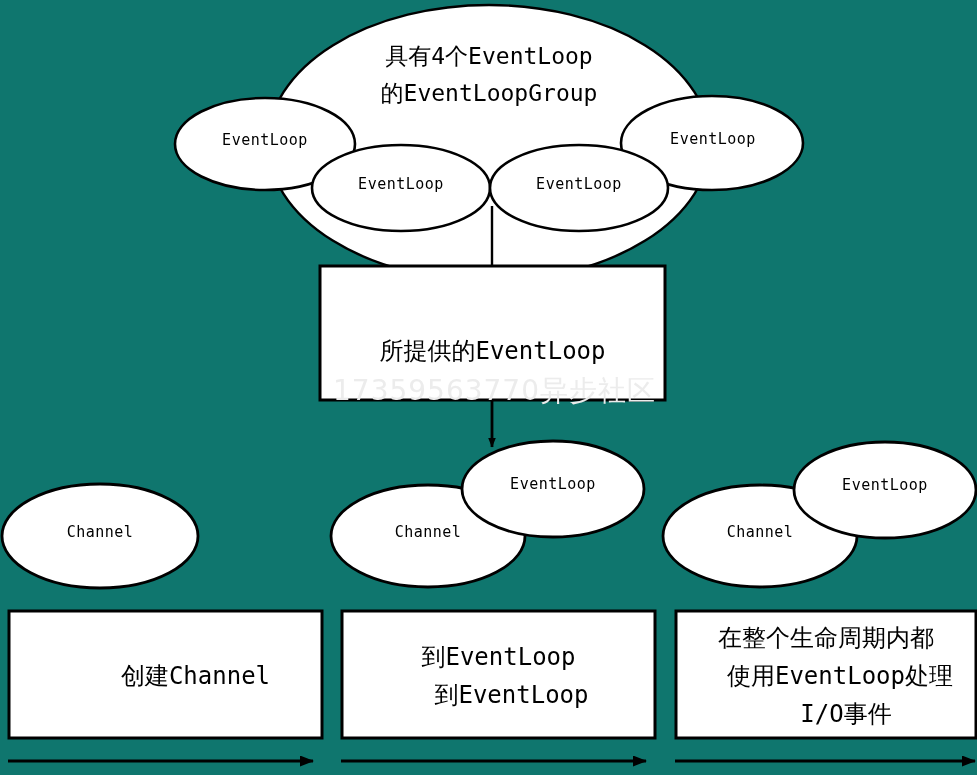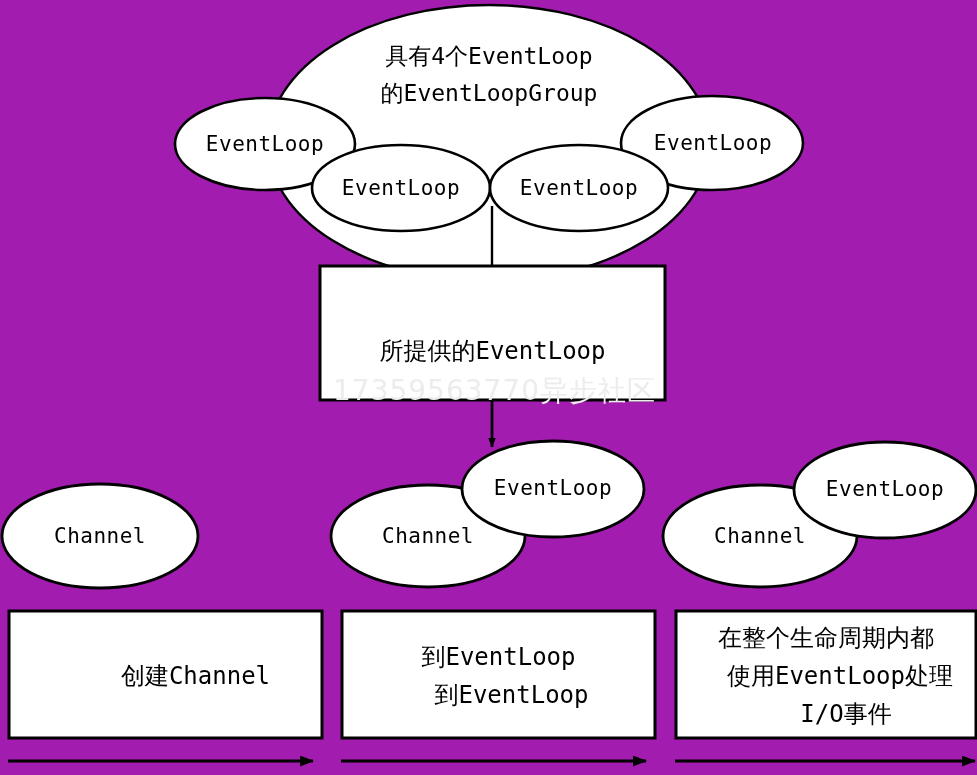--- a/index.html
+++ b/index.html
@@ -1,23 +1,23 @@
 <!DOCTYPE html>
 <html><head>
 <meta charset="utf-8">
 <style>
   html,body{margin:0;padding:0;background:#ffffff;}
   body{width:977px;height:775px;overflow:hidden;
        font-family:"DejaVu Sans Mono","Liberation Mono",monospace;}
-  #stage{position:relative;width:977px;height:775px;background:#a21caf;}
+  #stage{position:relative;width:977px;height:775px;background:#0f766e;}
   svg#diagram{position:absolute;left:0;top:0;width:977px;height:775px;}
   .lbl{position:absolute;text-align:center;line-height:1.18;color:#000;
        white-space:pre;pointer-events:none;}
   .mono{font-family:"DejaVu Sans Mono","Liberation Mono",monospace;}
-  .ell-lbl{font-size:21px;letter-spacing:0.5px;}
+  .ell-lbl{font-size:15px;letter-spacing:0.5px;}
   .box-lbl{font-size:24px;}
   .cloud-lbl{font-size:23px;}
   .wm{position:absolute;color:#ececec;font-size:28px;letter-spacing:1px;
       font-family:"DejaVu Sans","Liberation Sans",sans-serif;white-space:pre;}
 </style>
 </head>
 <body>
 
 <div id="stage">
 

